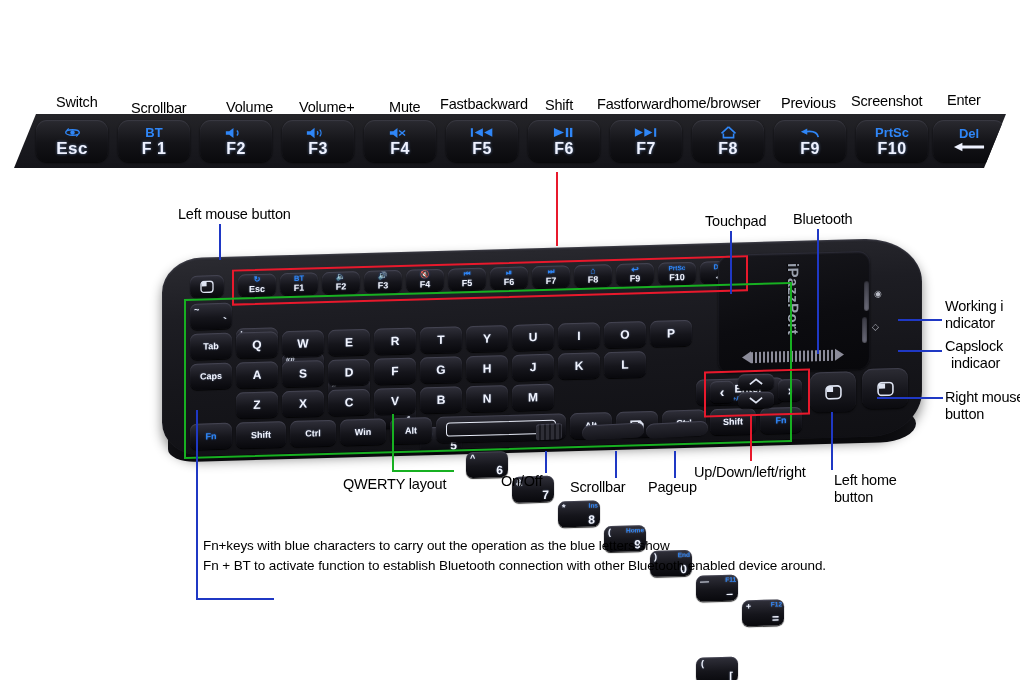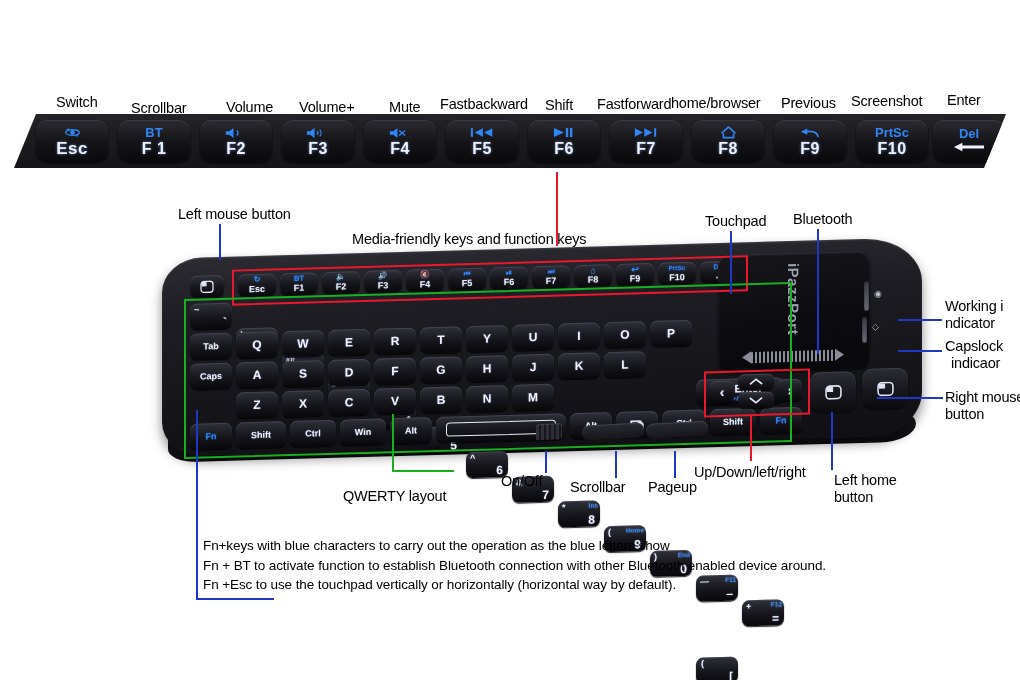--- a/index.html
+++ b/index.html
@@ -553,21 +553,20 @@
       <div class="boxgreen" style="left:22px;top:41px;width:604px;height:156px;"></div>
       <div class="boxred" style="left:542px;top:128px;width:102px;height:42px;"></div>
     </div>
   </div>
 
   <div class="liner" style="left:556px;top:172px;width:2px;height:74px;"></div>
 
   <div class="calloutlabel" style="left:178px;top:206px;">Left mouse button</div>
   <div class="lineb" style="left:219px;top:224px;width:2px;height:36px;"></div>
 
-  <div class="calloutlabel" style="left:352px;top:231px;">Media-friendly keys and function keys</div>
 
   <div class="calloutlabel" style="left:705px;top:213px;">Touchpad</div>
   <div class="lineb" style="left:730px;top:231px;width:2px;height:63px;"></div>
 
   <div class="calloutlabel" style="left:793px;top:211px;">Bluetooth</div>
   <div class="lineb" style="left:817px;top:229px;width:2px;height:125px;"></div>
 
   <div class="calloutlabel wrap" style="left:945px;top:298px;width:80px;">
     <span>Working i</span><br>
     <span>ndicator</span>
@@ -581,21 +580,21 @@
   <div class="lineb" style="left:898px;top:350px;width:44px;height:2px;"></div>
 
   <div class="calloutlabel wrap" style="left:945px;top:389px;width:84px;">
     <span>Right mouse</span><br>
     <span>button</span>
   </div>
   <div class="lineb" style="left:877px;top:397px;width:66px;height:2px;"></div>
 
   <div class="lineg" style="left:392px;top:414px;width:2px;height:58px;"></div>
   <div class="lineg" style="left:392px;top:470px;width:62px;height:2px;"></div>
-  <div class="calloutlabel" style="left:343px;top:488px;">QWERTY layout</div>
+  <div class="calloutlabel" style="left:343px;top:476px;">QWERTY layout</div>
 
   <div class="lineb" style="left:545px;top:451px;width:2px;height:22px;"></div>
   <div class="calloutlabel" style="left:501px;top:473px;">On/Off</div>
 
   <div class="lineb" style="left:615px;top:451px;width:2px;height:27px;"></div>
   <div class="calloutlabel" style="left:570px;top:479px;">Scrollbar</div>
 
   <div class="lineb" style="left:674px;top:451px;width:2px;height:27px;"></div>
   <div class="calloutlabel" style="left:648px;top:479px;">Pageup</div>
 
@@ -607,16 +606,15 @@
     <span>Left home</span><br>
     <span>button</span>
   </div>
 
   <div class="lineb" style="left:196px;top:410px;width:2px;height:190px;"></div>
   <div class="lineb" style="left:196px;top:598px;width:78px;height:2px;"></div>
 
   <div id="instructions">
     <div>Fn+keys with blue characters to carry out the operation as the blue letters show</div>
     <div>Fn + BT to activate function to establish Bluetooth connection with other Bluetooth enabled device around.</div>
-    <div>Fn +Esc to  use the touchpad vertically or horizontally  (horizontal way by default).</div>
   </div>
 
 </div>
 
 </body></html>

